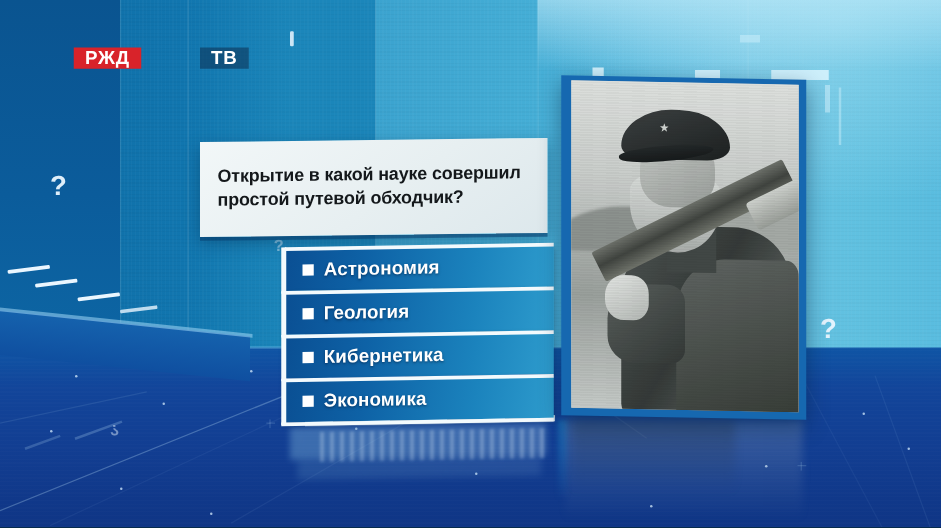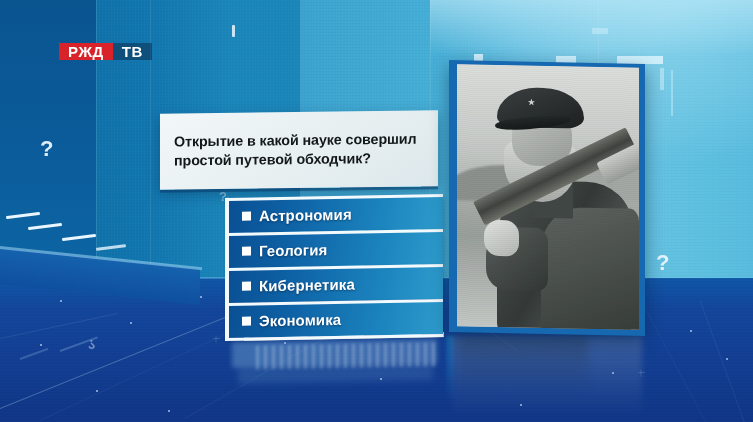--- a/index.html
+++ b/index.html
@@ -66,21 +66,21 @@
   
   .dash{position:absolute;height:3px;background:#eaf6ff;border-radius:1px;}
 
   
   .chip{position:absolute;background:#cdeffb;}
 
   
   .qm{position:absolute;font-weight:bold;color:#eaf6ff;line-height:1;}
 
   
-  .logo{position:absolute;left:59px;top:33px;display:flex;align-items:flex-end;height:27px;}
+  .logo{position:absolute;left:59px;top:33px;display:flex;align-items:center;height:27px;gap:47px;}
   .logo-r{background:#d8232a;color:#fff;font-weight:bold;font-size:15px;letter-spacing:.6px;
      display:flex;align-items:center;padding:0 9px;}
   .logo-t{background:rgba(12,48,82,.55);color:#fff;font-weight:bold;font-size:15px;letter-spacing:.6px;
      display:flex;align-items:center;padding:0 9px;}
 
   
   .qbox{position:absolute;left:160px;top:112px;width:278px;height:76px;
      background:linear-gradient(145deg,#f2f7f8 0%,#e7eff1 55%,#dde8ec 100%);
      box-shadow:0 3px 0 rgba(8,60,110,.55), 0 5px 14px rgba(4,34,66,.35);
      transform:skewY(-0.7deg);}

